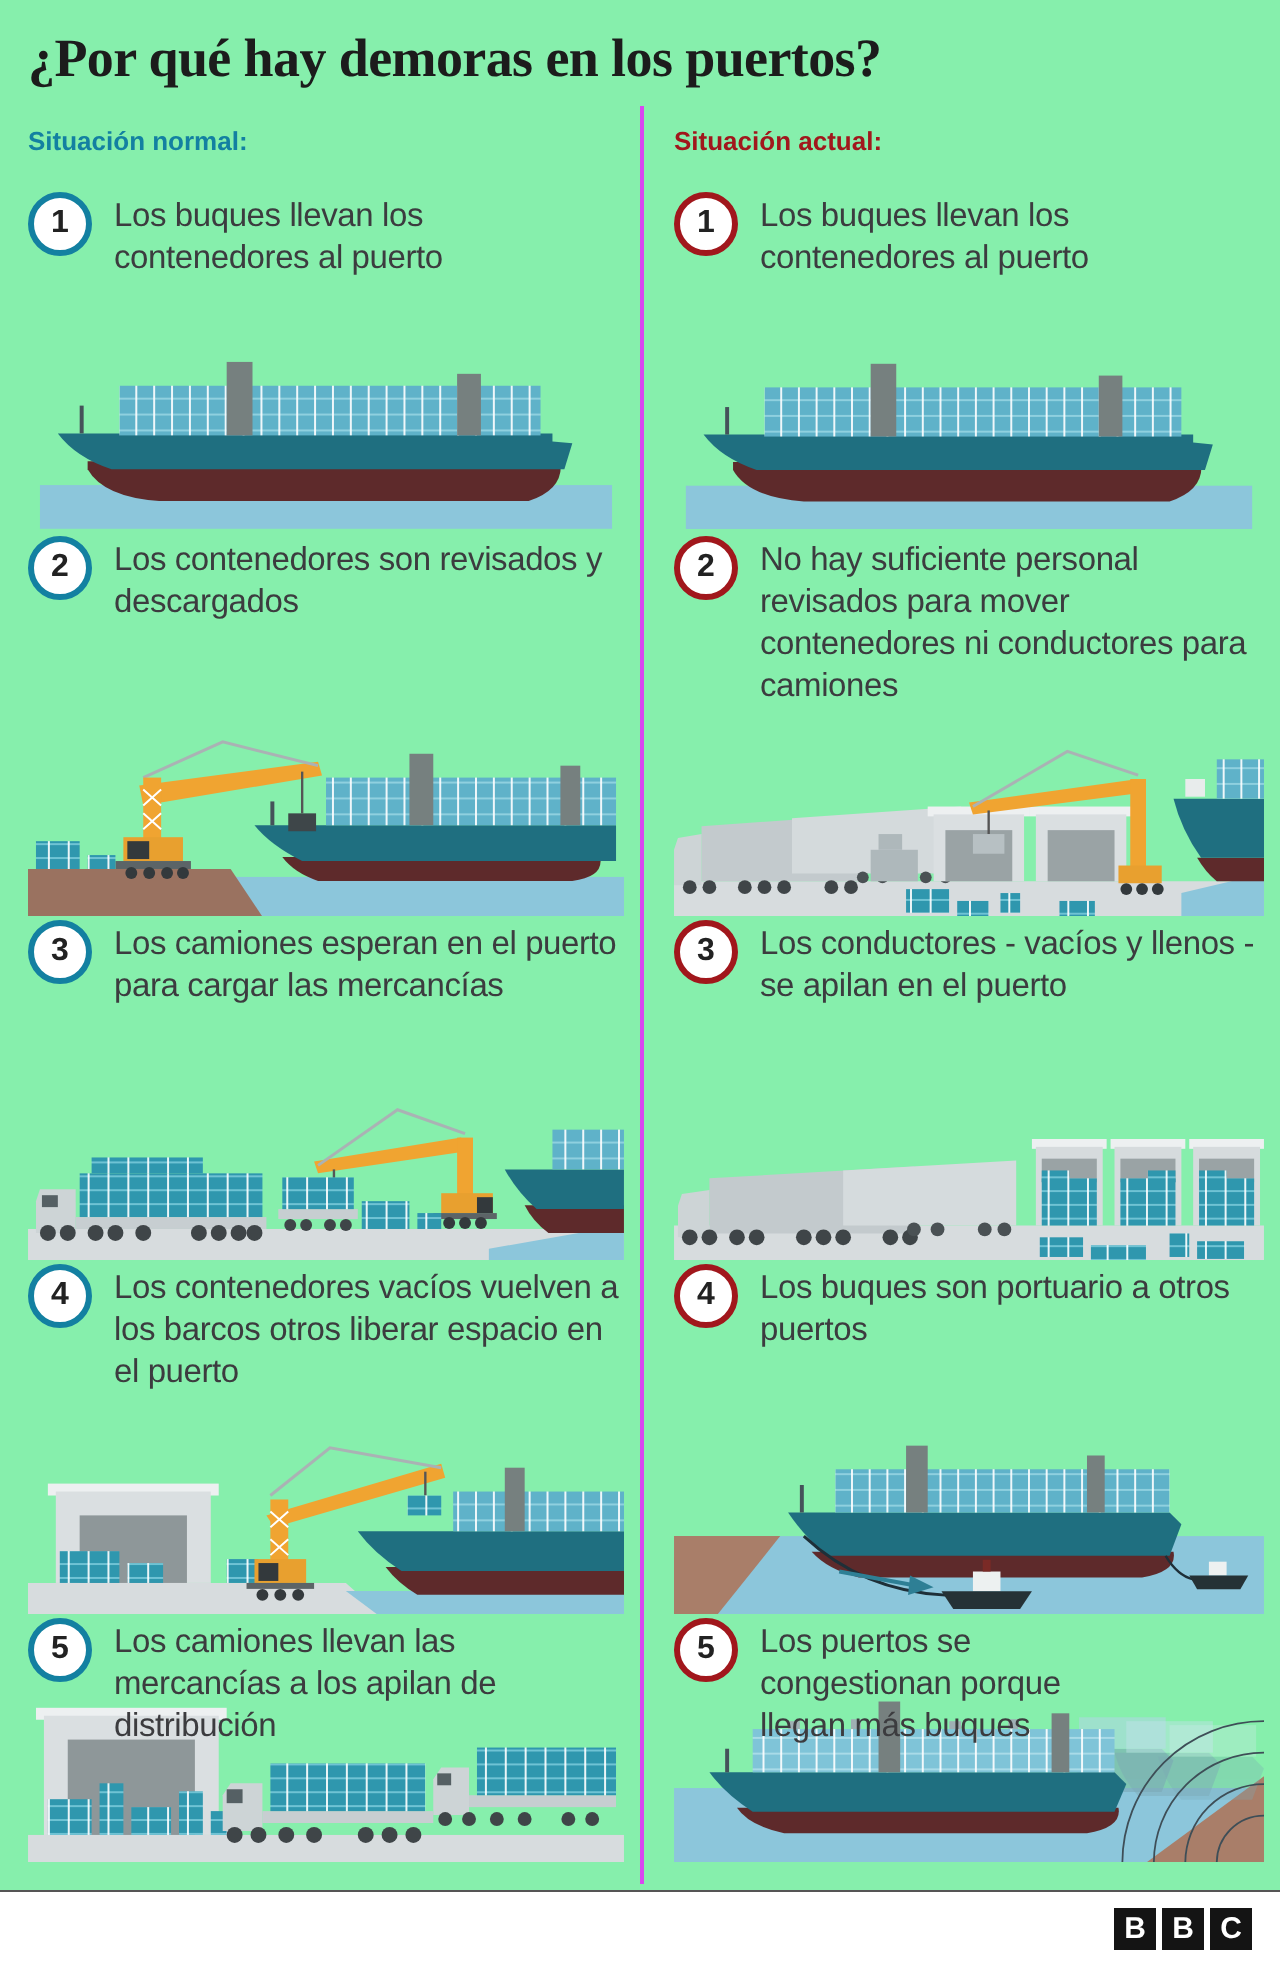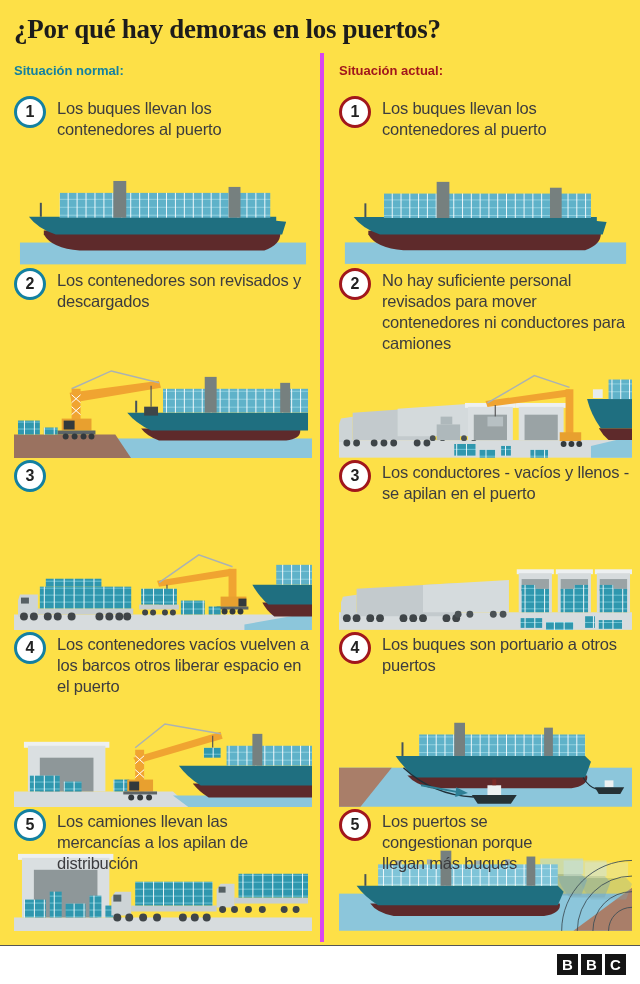--- a/index.html
+++ b/index.html
@@ -1,22 +1,22 @@
 <!DOCTYPE html>
 <html><head>
 <meta charset="utf-8">
 <style>
   html,body{margin:0;padding:0;background:#fff;}
-  .page{width:640px;height:984px;position:relative;background:#fde047;overflow:hidden;
+  .page{width:640px;height:984px;position:relative;background:#86efac;overflow:hidden;
         font-family:"Liberation Sans",sans-serif;}
   .title{font-family:"Liberation Serif",serif;font-weight:700;font-size:27px;color:#1c1c1c;
          margin:0;padding:14px 14px 8px 14px;letter-spacing:-0.3px;}
   .cols{display:flex;align-items:stretch;min-height:889px;}
   .col{width:320px;box-sizing:border-box;padding:0 8px 0 14px;}
-  .col-right{border-left:4px solid #d946ef;padding-left:15px;}
+  .col-right{border-left:2px solid #d946ef;padding-left:15px;}
   .col-header{font-size:13px;font-weight:700;margin:10px 0 18px;}
   .col-normal .col-header{color:#1380A1;}
   .col-actual .col-header{color:#A1171C;}
   .step{position:relative;}
   .r1{height:172px}.r2{height:192px}.r3{height:172px}.r4{height:177px}.r5{height:124px}
   .step-head{display:flex;gap:11px;align-items:flex-start;position:relative;z-index:2;}
   .num{width:26px;height:26px;border-radius:50%;border:3px solid;background:#fff;color:#222;
        display:flex;align-items:center;justify-content:center;font-weight:700;font-size:16px;
        flex:0 0 auto;}
   .col-normal .num{border-color:#1380A1;}
@@ -122,20 +122,21 @@
               <rect x="4" y="62" width="22" height="14"></rect>
               <rect x="30" y="69" width="14" height="7"></rect>
             </g>
           </svg>
         </div>
       </div>
 
       <div class="step r3">
         <div class="step-head">
           <div class="num">3</div>
+          <div class="step-text">Los camiones esperan en el puerto para cargar las mercancías</div>
         </div>
         <div class="illo">
           <svg viewBox="0 0 300 92">
             <rect x="0" y="76" width="300" height="16" fill="#D7DCDE"></rect>
             <path d="M232 86 L300 74 L300 92 L232 92 Z" fill="#8CC6DB"></path>
             <g>
               <path d="M250 64 L300 64 L300 78 L262 78 Q254 72 250 64 Z" fill="#5E2A2B"></path>
               <path d="M240 46 L300 46 L300 66 L256 66 Q246 57 240 46 Z" fill="#1F6F80"></path>
               <rect x="264" y="26" width="36" height="20" fill="url(#cg1)"></rect>
             </g>

